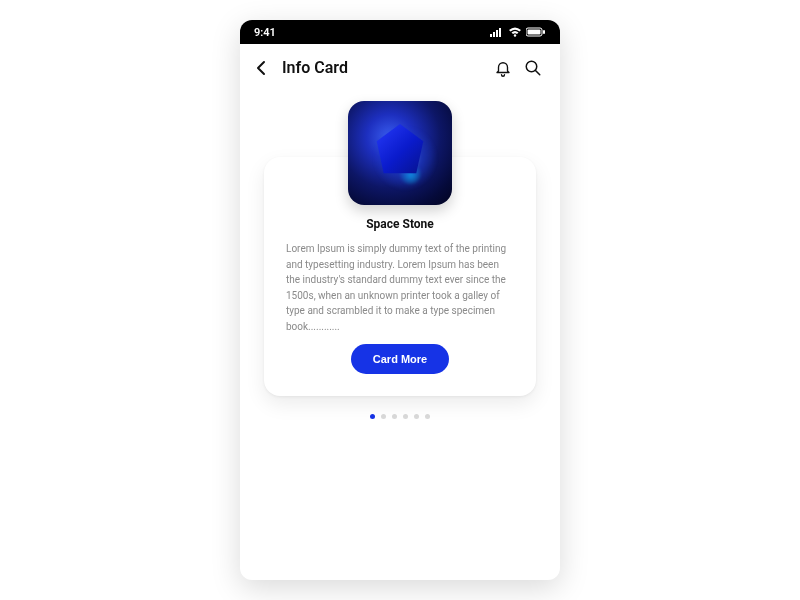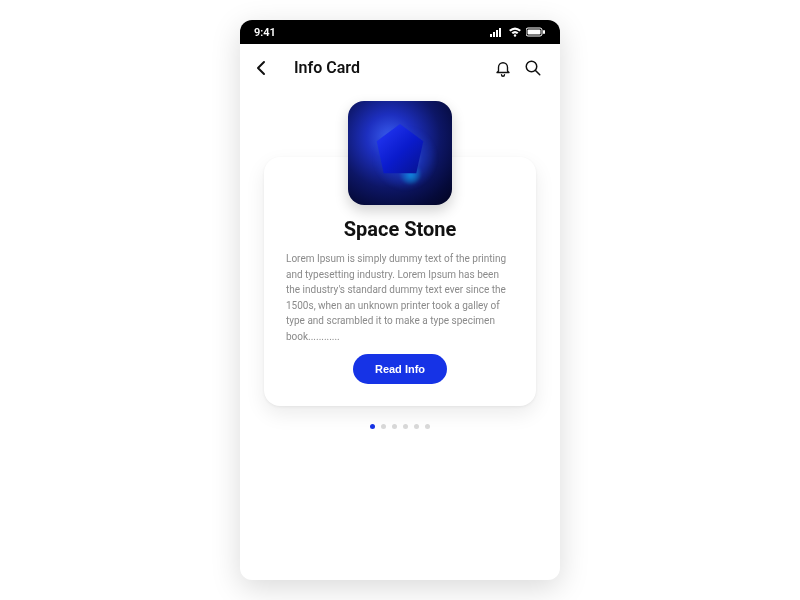--- a/index.html
+++ b/index.html
@@ -23,21 +23,21 @@
     display: flex; align-items: center; justify-content: space-between;
     padding: 0 14px;
     font-size: 11px; font-weight: 600;
   }
   .statusbar .right { display: flex; align-items: center; gap: 4px; }
   .statusbar svg { fill: #fff; }
   .header {
     display: flex; align-items: center; justify-content: space-between;
     padding: 14px 18px 10px 14px;
   }
-  .header .left { display: flex; align-items: center; gap: 24px; }
+  .header .left { display: flex; align-items: center; gap: 12px; }
   .header .title { font-size: 16px; font-weight: 600; color: #111; }
   .header .actions { display: flex; align-items: center; gap: 12px; }
   .header svg { stroke: #111; fill: none; }
   .content {
     flex: 1; position: relative;
     padding: 0 24px 18px 24px;
     display: flex; flex-direction: column; align-items: center;
   }
   .card-wrap {
     position: relative; width: 100%;
@@ -71,21 +71,21 @@
     filter: blur(0.4px);
   }
   .card {
     background: #fff;
     border-radius: 16px;
     box-shadow: 0 8px 20px rgba(0,0,0,0.08), 0 1px 3px rgba(0,0,0,0.06);
     padding: 60px 22px 22px 22px;
     text-align: center;
   }
   .card-title {
-    font-size: 20px; font-weight: 700; color: #111;
+    font-size: 12px; font-weight: 700; color: #111;
     margin-bottom: 10px;
   }
   .card-desc {
     font-size: 10px; line-height: 1.55;
     color: #8a8a8a;
     text-align: left;
     margin-bottom: 10px;
   }
   .readmore {
     display: inline-block;
@@ -152,21 +152,21 @@
         </svg>
     </div>
   </div>
 
   <div class="content">
     <div class="card-wrap">
       <div class="thumb"></div>
       <div class="card">
         <div class="card-title">Space Stone</div>
         <div class="card-desc">Lorem Ipsum is simply dummy text of the printing and typesetting industry. Lorem Ipsum has been the industry's standard dummy text ever since the 1500s, when an unknown printer took a galley of type and scrambled it to make a type specimen book............</div>
-        <button class="readmore">Read Info</button>
+        <button class="readmore">Card More</button>
       </div>
     </div>
     <div class="dots">
         <div class="dot active"></div>
         <div class="dot"></div>
         <div class="dot"></div>
         <div class="dot"></div>
         <div class="dot"></div>
         <div class="dot"></div>
       </div>

